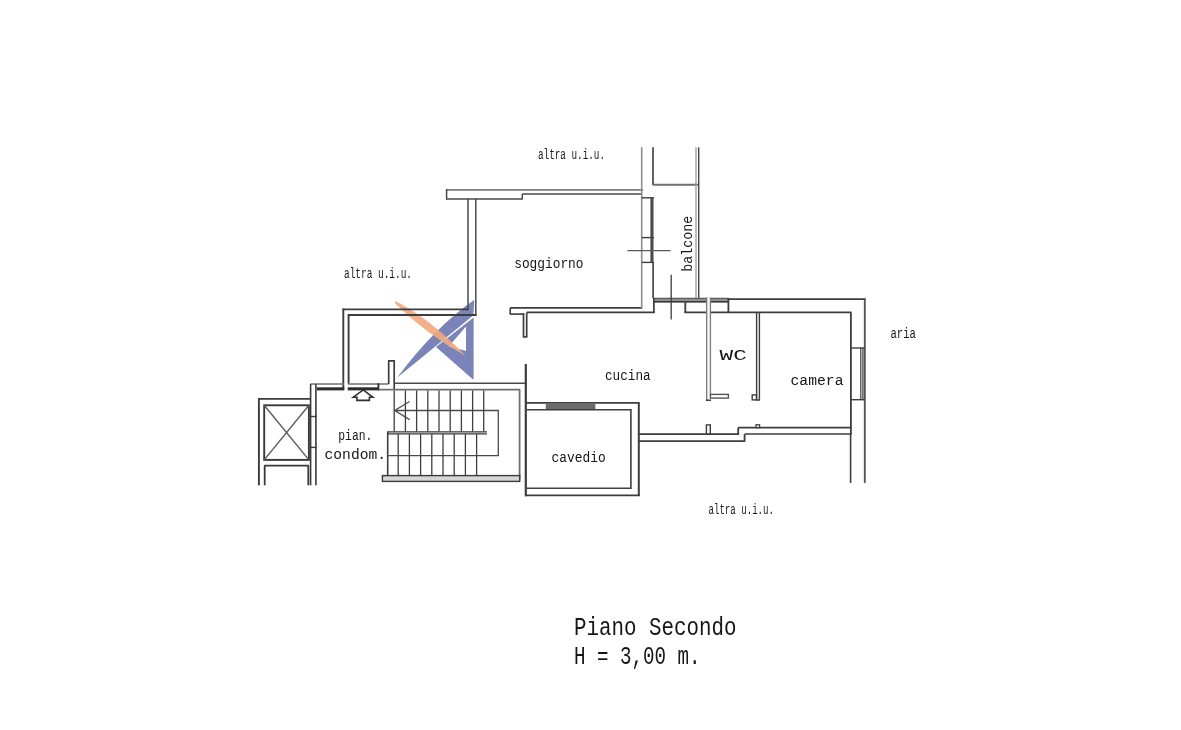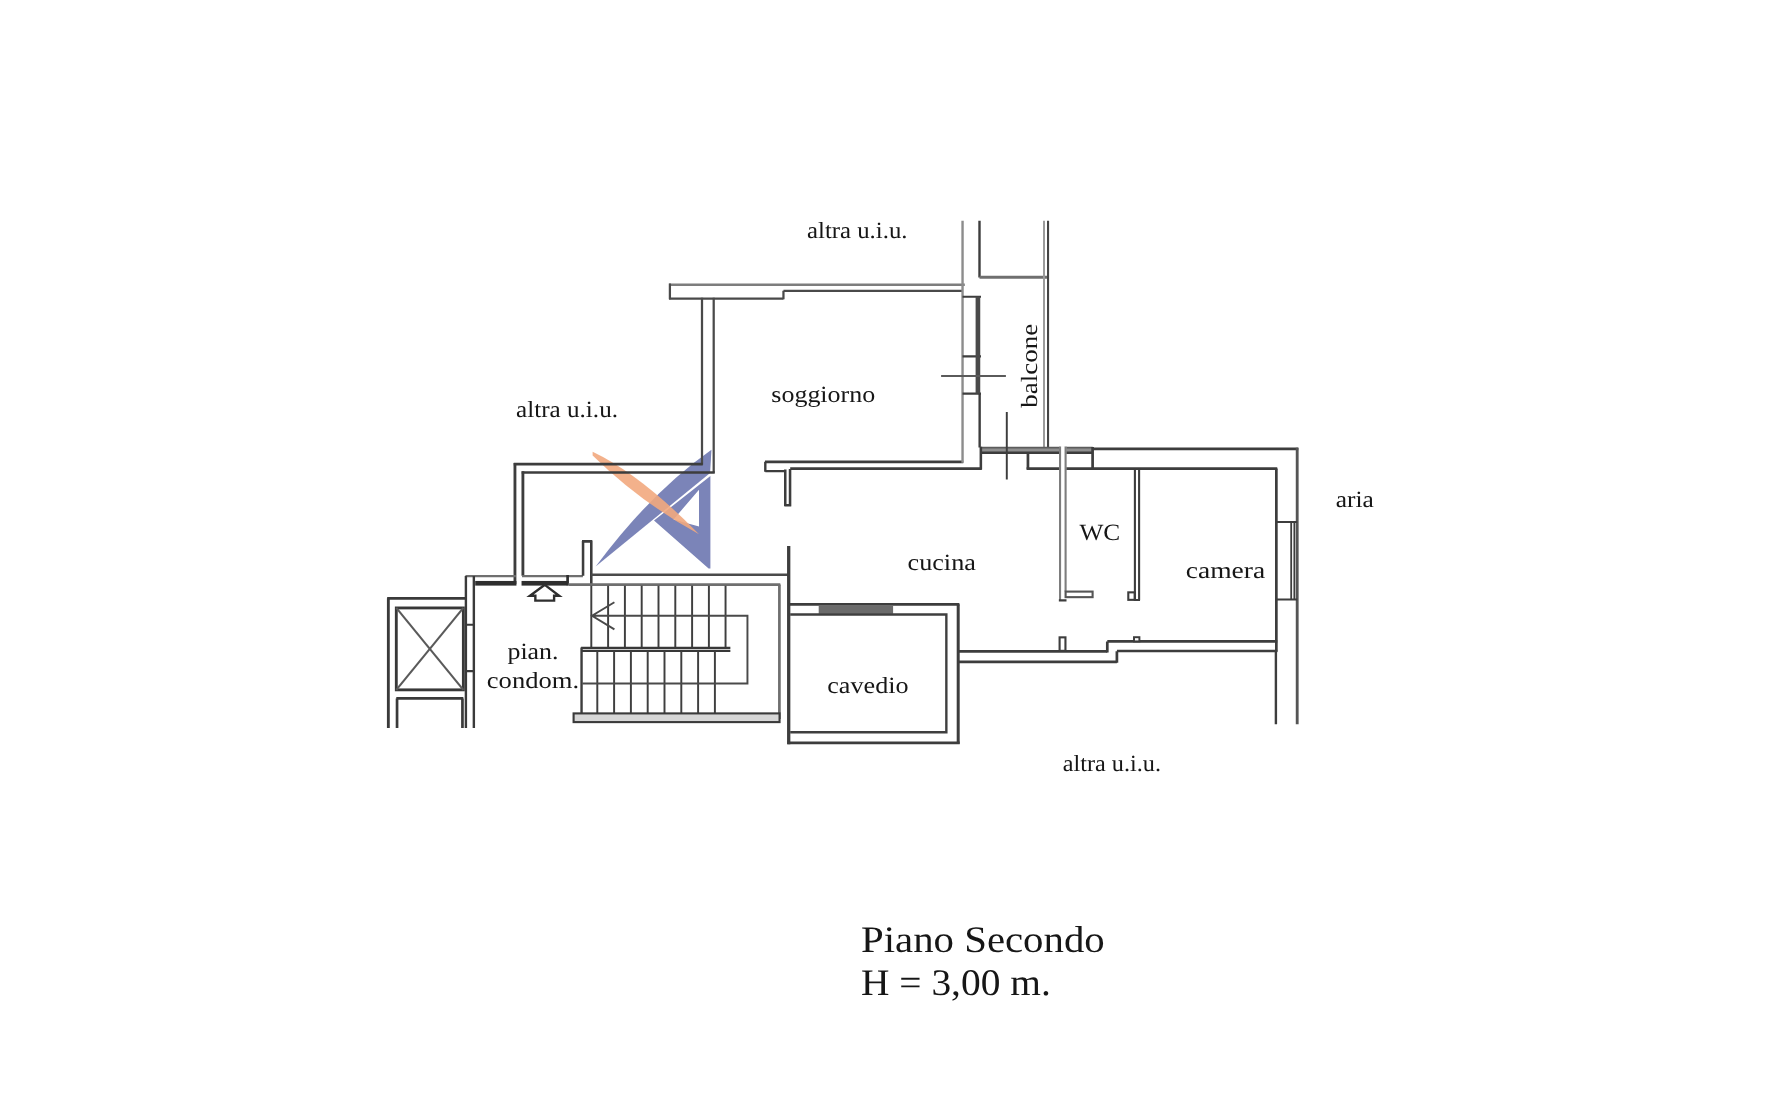--- a/index.html
+++ b/index.html
@@ -1,16 +1,16 @@
 <!DOCTYPE html>
 <html><head>
 <meta charset="utf-8">
 <style>
 html,body{margin:0;padding:0;background:#ffffff;}
-#plan{position:relative;width:1181px;height:730px;background:#ffffff;font-family:Liberation Serif, serif;}
+#plan{position:relative;width:1181px;height:730px;background:#ffffff;font-family:Liberation Mono, monospace;}
 svg{position:absolute;left:0;top:0;filter:blur(0.35px);}
 text{fill:#161616;}
 .lbl{font-size:15.5px;}
 .big{font-size:25px;}
 </style>
 </head>
 <body>
 
 <div id="plan">
 <svg width="1181" height="730" viewBox="0 0 1181 730">

